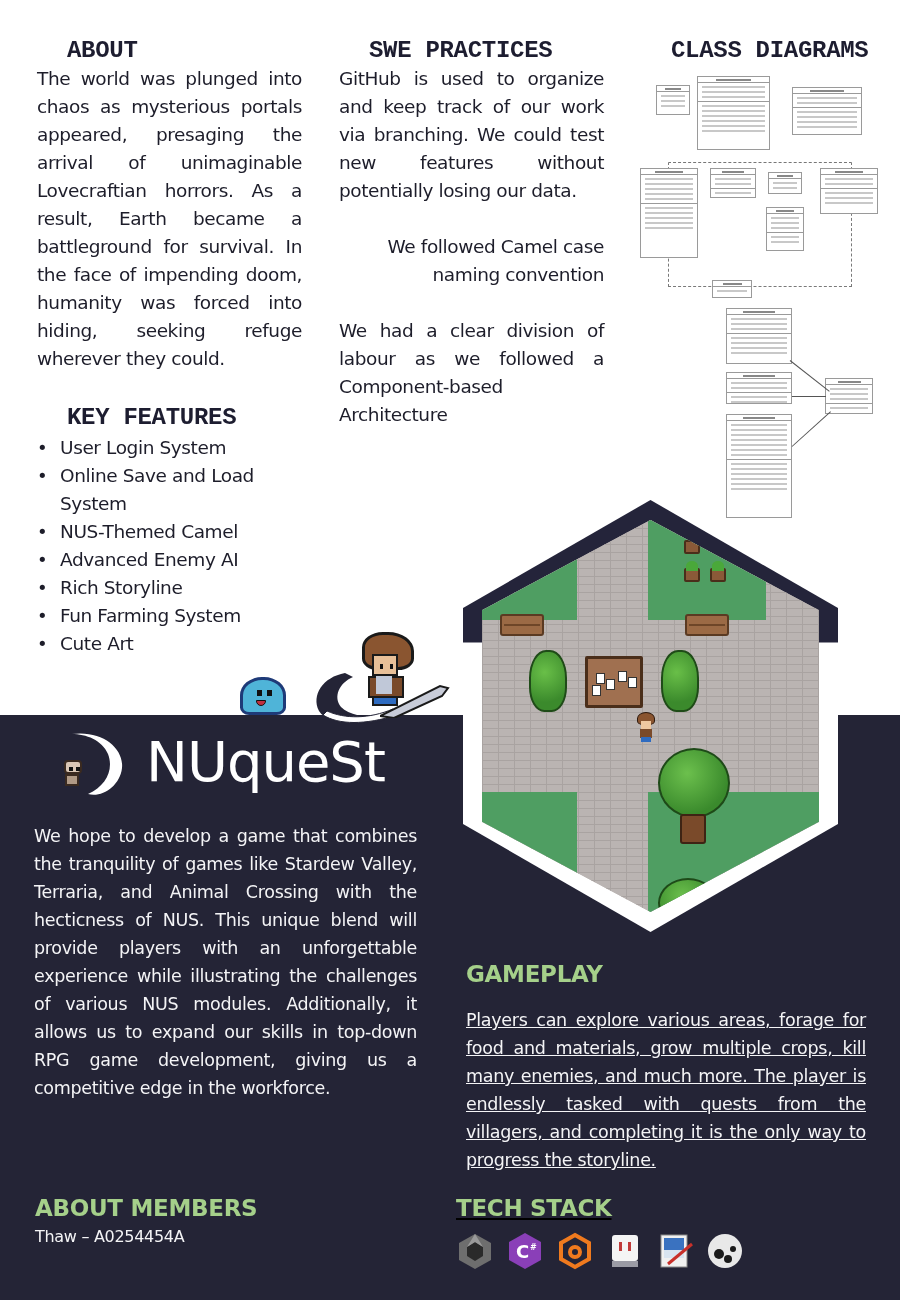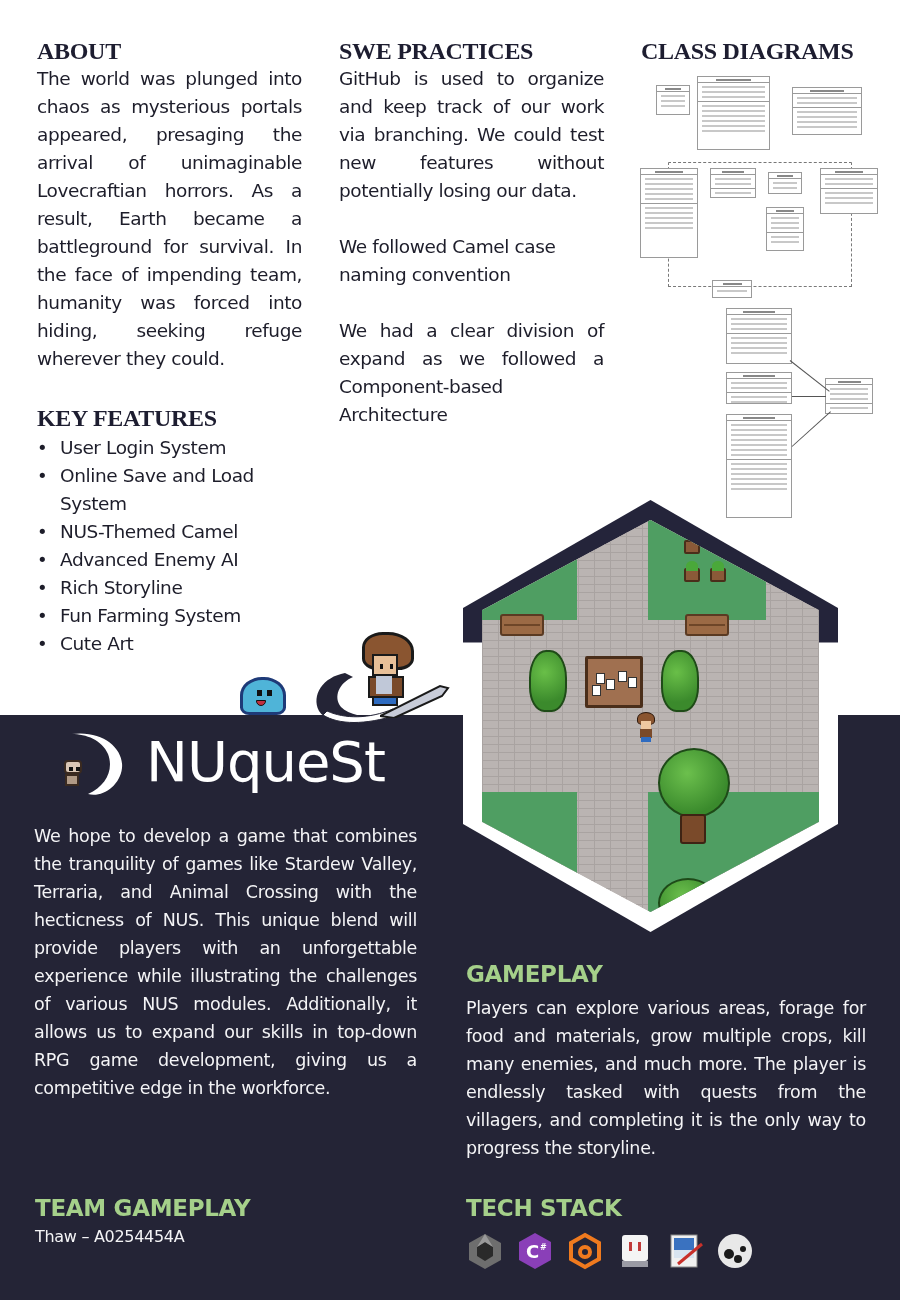--- a/index.html
+++ b/index.html
@@ -2,21 +2,21 @@
 <html><head>
 <meta charset="utf-8">
 <style>
   * { box-sizing: border-box; margin: 0; padding: 0; }
   html, body { width: 900px; height: 1300px; overflow: hidden; background: #ffffff; }
   body { position: relative; font-family: "Liberation Sans", "DejaVu Sans", sans-serif; }
 
   .top { position: absolute; left: 0; top: 0; width: 900px; height: 715px; background: #ffffff; }
   .bottom { position: absolute; left: 0; top: 715px; width: 900px; height: 585px; background: #242436; }
 
-  h2.dark { font-family: Liberation Serif, serif; font-weight: bold; font-size: 24px; color: #1d1d30; letter-spacing: -0.3px; line-height: 28px; }
+  h2.dark { font-family: Liberation Mono, monospace; font-weight: bold; font-size: 24px; color: #1d1d30; letter-spacing: -0.3px; line-height: 28px; margin-left: 30px; }
   h2.green { font-family: "DejaVu Sans", sans-serif; font-weight: bold; font-size: 23px; color: #a5d08a; letter-spacing: -0.3px; line-height: 28px; }
 
   .para { font-family: "DejaVu Sans", sans-serif; font-size: 18.5px; line-height: 28px; color: #1d1d2a; text-align: justify; letter-spacing: -0.4px; }
   .para.light { color: #f4f4f6; font-size: 17.5px; letter-spacing: -0.3px; }
 
   #about { position: absolute; left: 37px; top: 37px; width: 265px; }
   #swe { position: absolute; left: 339px; top: 37px; width: 265px; }
   #swe .para + .para { margin-top: 28px; }
   #classdiag { position: absolute; left: 641px; top: 37px; width: 230px; }
 
@@ -79,44 +79,44 @@
   #logo-moon { position: absolute; left: 0; top: 0; width: 70px; height: 70px; }
   #logo-skull { position: absolute; left: 4px; top: 32px; width: 22px; height: 28px; }
   #logo-skull .head { position: absolute; left: 2px; top: 0; width: 18px; height: 14px; background: #d9c6b5; border: 2px solid #3a2a20; border-radius: 4px; }
   #logo-skull .eye { position: absolute; top: 5px; width: 4px; height: 4px; background: #111; }
   #logo-skull .bod { position: absolute; left: 3px; top: 14px; width: 14px; height: 12px; background: #b09a86; border: 2px solid #3a2a20; }
   #logo-title { position: absolute; left: 88px; top: -2px; font-family: "DejaVu Sans", sans-serif; font-size: 56px; color: #ffffff; letter-spacing: -1px; line-height: 72px; font-weight: normal; }
 
   #motivation { position: absolute; left: 34px; top: 820px; width: 383px; }
   #motivation .para { margin-top: 2px; }
   #gameplay { position: absolute; left: 466px; top: 960px; width: 400px; }
-  #gameplay .para { margin-top: 6px; }
+  #gameplay .para { margin-top: 18px; text-decoration: underline; }
   #team { position: absolute; left: 35px; top: 1194px; width: 300px; }
   #team .member { font-family: "DejaVu Sans", sans-serif; font-size: 16px; line-height: 23px; color: #f4f4f6; letter-spacing: -0.3px; }
   #team .member:first-of-type { margin-top: 3px; }
-  #tech { position: absolute; left: 466px; top: 1194px; width: 300px; }
+  #tech { position: absolute; left: 456px; top: 1194px; width: 300px; text-decoration: underline; }
   #tech-icons { display: flex; gap: 12px; margin-top: 10px; align-items: center; }
   .ticon { width: 38px; height: 38px; position: relative; }
 </style>
 </head>
 <body>
 
 <div class="top"></div>
 <div class="bottom"></div>
 
 <section id="about">
   <h2 class="dark">ABOUT</h2>
-  <p class="para">The world was plunged into chaos as mysterious portals appeared, presaging the arrival of unimaginable Lovecraftian horrors. As a result, Earth became a battleground for survival. In the face of impending team, humanity was forced into hiding, seeking refuge wherever they could.</p>
+  <p class="para">The world was plunged into chaos as mysterious portals appeared, presaging the arrival of unimaginable Lovecraftian horrors. As a result, Earth became a battleground for survival. In the face of impending doom, humanity was forced into hiding, seeking refuge wherever they could.</p>
 </section>
 
 <section id="swe">
   <h2 class="dark">SWE PRACTICES</h2>
   <p class="para">GitHub is used to organize and keep track of our work via branching. We could test  new features without potentially losing our data.</p>
-  <p class="para" style="text-align:left">We followed Camel case naming convention</p>
-  <p class="para">We had a clear division of expand as we followed a Component-based Architecture</p>
+  <p class="para" style="text-align:right">We followed Camel case naming convention</p>
+  <p class="para">We had a clear division of labour as we followed a Component-based Architecture</p>
 </section>
 
 <section id="classdiag">
   <h2 class="dark">CLASS DIAGRAMS</h2>
 </section>
 
 <div>
   <div class="uml" style="left:656px;top:85px;width:34px;height:30px;">
       <div class="t"></div>
       <div class="ln"></div>
@@ -337,21 +337,21 @@
 <section id="motivation">
   <p class="para light">We hope to develop a game that combines the tranquility of games like Stardew Valley, Terraria, and Animal Crossing with the hecticness of NUS. This unique blend will provide players with an unforgettable experience while illustrating the challenges of various NUS modules. Additionally, it allows us to expand our skills in top-down RPG game development, giving us a competitive edge in the workforce.</p>
 </section>
 
 <section id="gameplay">
   <h2 class="green">GAMEPLAY</h2>
   <p class="para light">Players can explore various areas, forage for food and materials, grow multiple crops, kill many enemies, and much more. The player is endlessly tasked with quests from the villagers, and completing it is the only way to progress the storyline.</p>
 </section>
 
 <section id="team">
-  <h2 class="green">TEAM GAMEPLAY</h2>
+  <h2 class="green">ABOUT MEMBERS</h2>
   <div class="member">Thaw – A0254454A</div>
 </section>
 
 <section id="tech">
   <h2 class="green">TECH STACK</h2>
   <div id="tech-icons">
     <svg class="ticon" viewBox="0 0 38 38">
       <polygon points="19,2 35,11 35,28 19,37 3,28 3,11" fill="#6e6e6e"></polygon>
       <polygon points="19,10 27,15 27,24 19,29 11,24 11,15" fill="#2a2a2a"></polygon>
       <polygon points="19,2 27,15 19,10 11,15" fill="#9a9a9a"></polygon>

